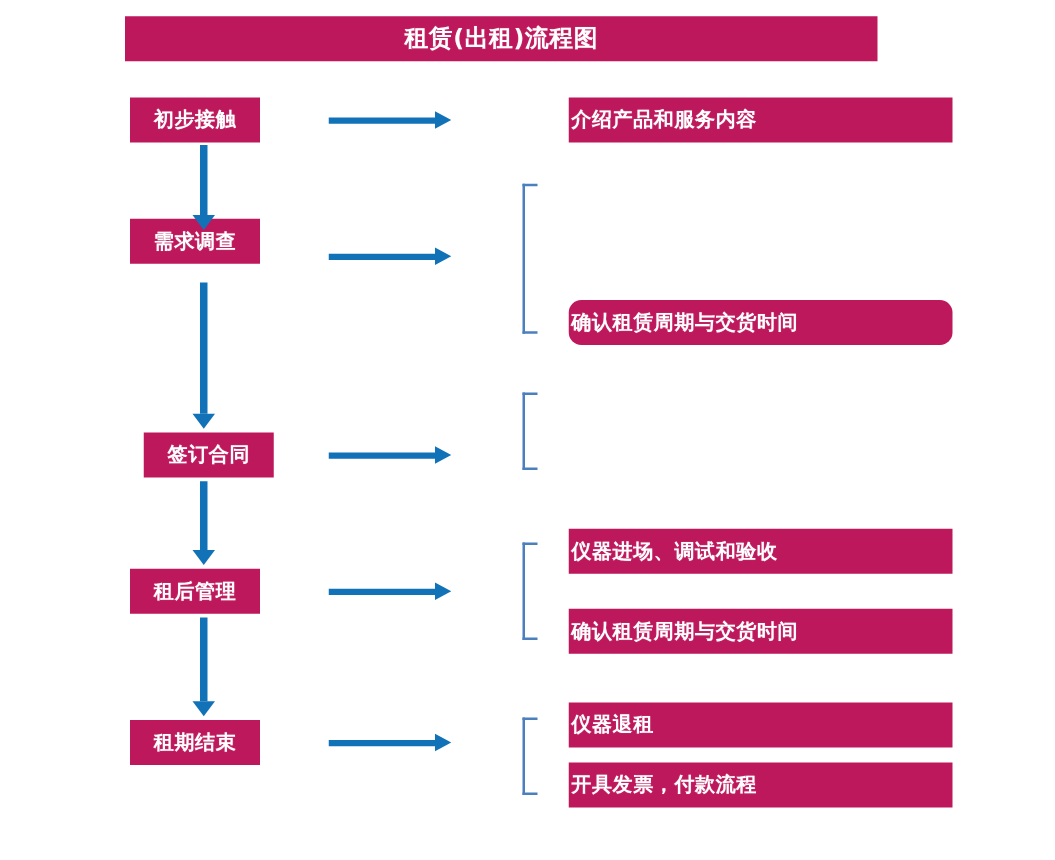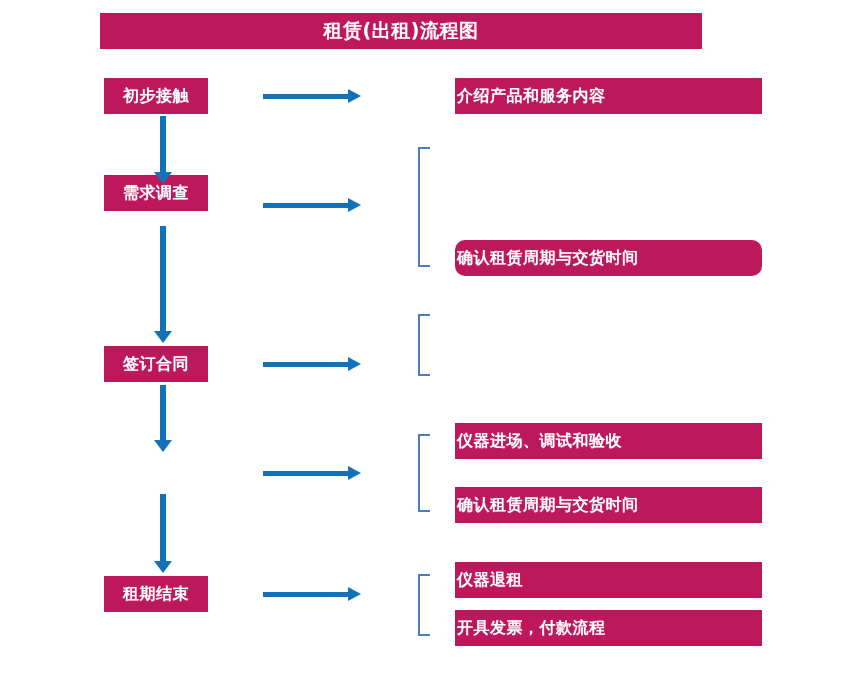--- a/index.html
+++ b/index.html
@@ -125,22 +125,23 @@
 <body>
 
 <div id="canvas">
 
   <div class="box title-box">租赁(出租)流程图</div>
 
   <div class="box stage-box" style="top:78px;">初步接触</div>
 
   <div class="box stage-box" style="top:175px;">需求调查</div>
 
-  <div class="box stage-box" style="top:346px;">签订合同</div>
-
+  <div class="box stage-box" style="top:346px;margin-left:11px;">签订合同</div>
+
+  <div class="box stage-box" style="top:455px;">租后管理</div>
 
   <div class="box stage-box" style="top:576px;">租期结束</div>
 
   <div class="v-arrow" style="top:116px;height:68px;">
     <div class="shaft" style="height:56px;"></div>
     <div class="head"></div>
   </div>
 
   <div class="v-arrow" style="top:226px;height:117px;">
     <div class="shaft" style="height:105px;"></div>

